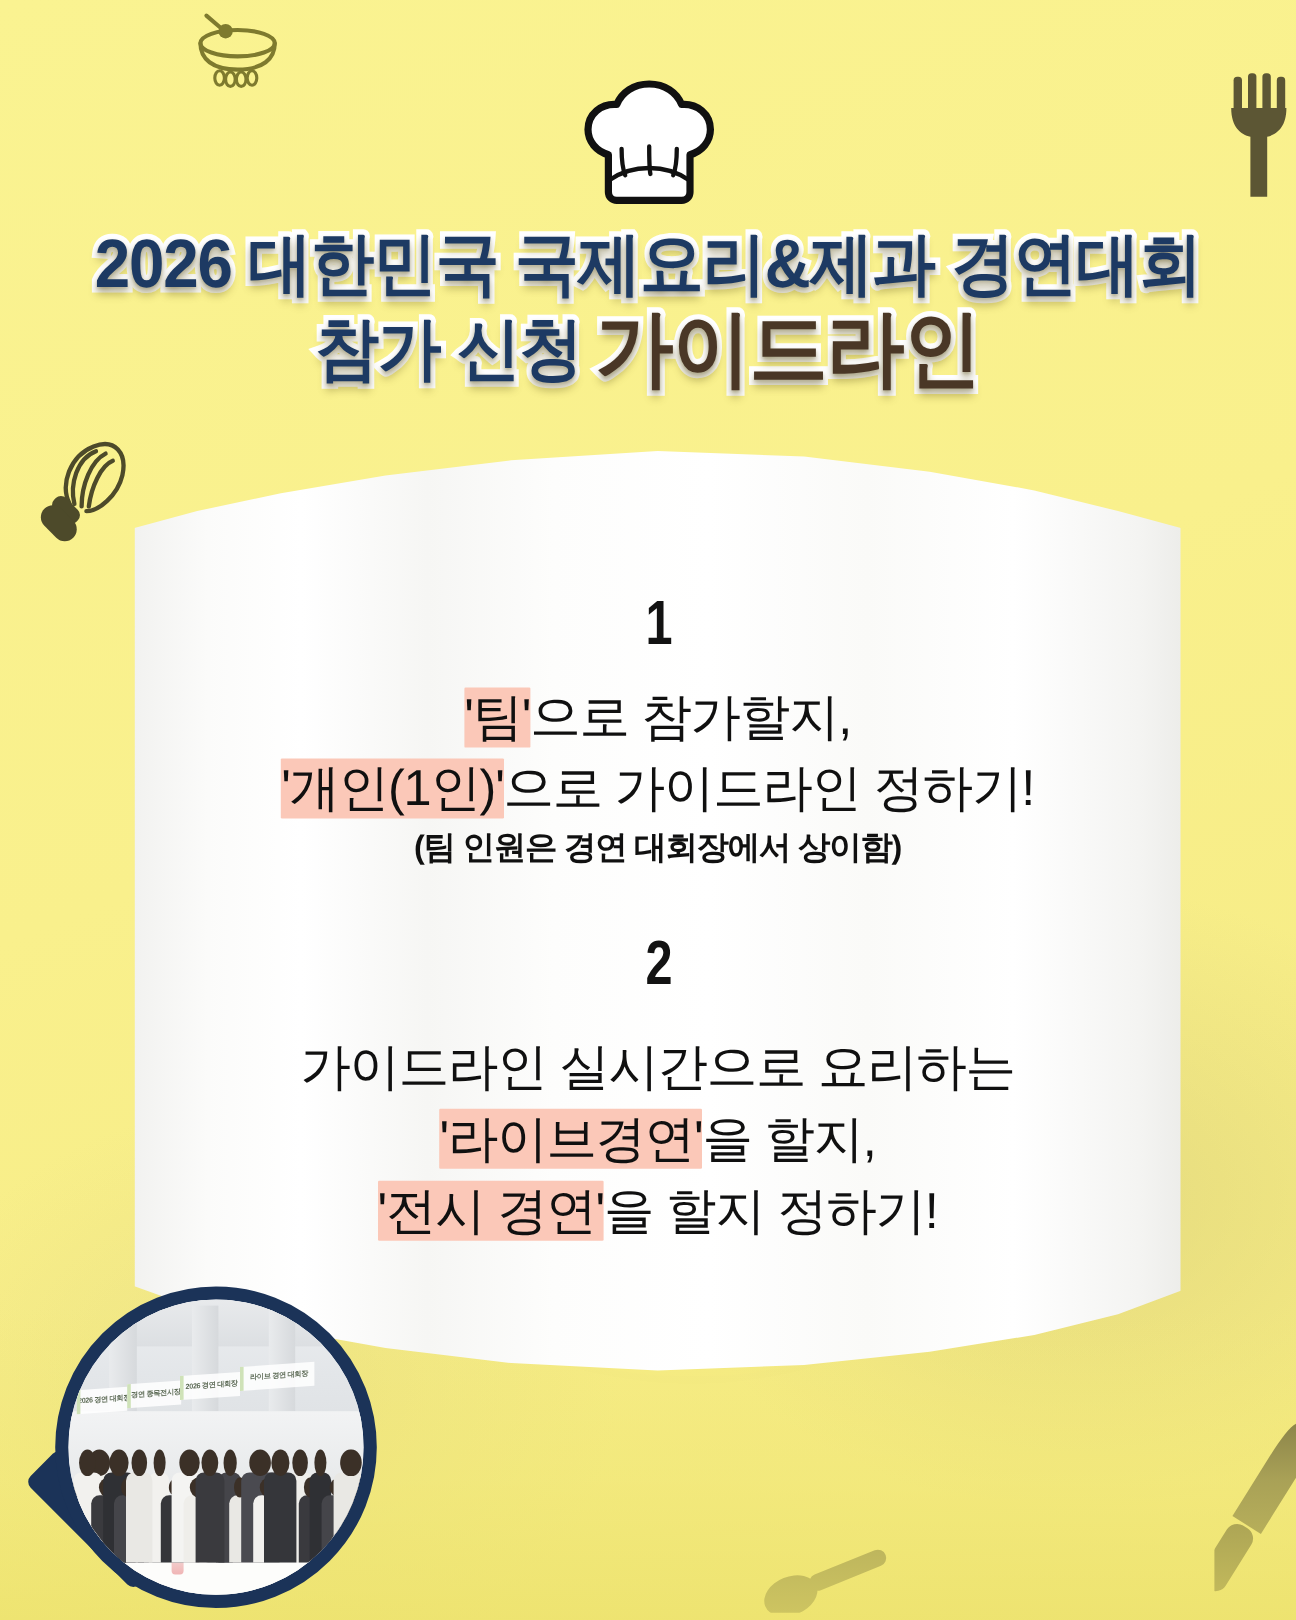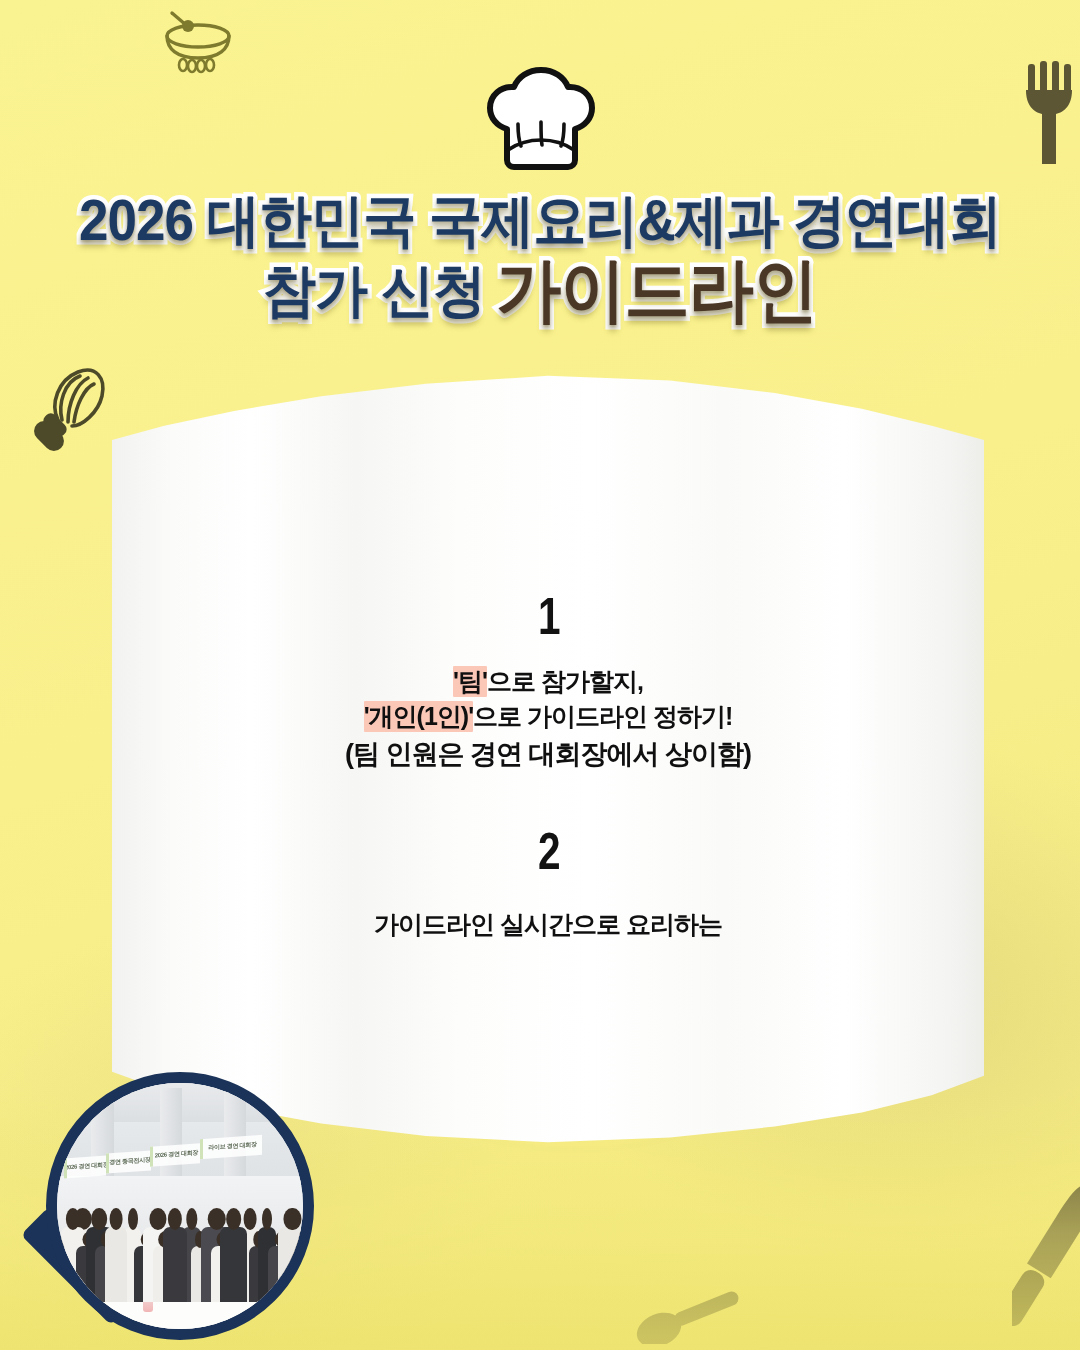--- a/index.html
+++ b/index.html
@@ -90,21 +90,21 @@
     padding-top:14px;box-sizing:border-box;
   }
 
   .section{width:100%;text-align:center;}
   .num{
     font-size:52px;font-weight:900;color:#121212;
     letter-spacing:-2px;transform:scaleX(.78);display:inline-block;
     line-height:1;
   }
   .body-line{
-    font-size:25px;color:#101010;font-weight:700;
+    font-size:42px;color:#101010;font-weight:400;
     line-height:1.42;letter-spacing:-1.0px;white-space:nowrap;
   }
   .body-line.sub{font-size:27px;font-weight:700;letter-spacing:-1.0px;}
   mark{
     background:#FBC8B8;color:#101010;padding:1px 0 2px;border-radius:1px;
   }
   .gap-a{height:22px;}
   .gap-b{height:52px;}
   .gap-c{height:30px;}
 
@@ -258,20 +258,26 @@
     </div>
     <div class="body-line sub">(팀 인원은 경연 대회장에서 상이함)</div>
   </div>
 
   <div class="gap-b"></div>
 
   <div class="section">
     <div class="num">2</div>
     <div class="gap-c"></div>
     <div class="body-line">가이드라인 실시간으로 요리하는</div>
+    <div class="body-line">
+      <mark>'라이브경연'</mark><span>을 할지,</span>
+    </div>
+    <div class="body-line">
+      <mark>'전시 경연'</mark><span>을 할지 정하기!</span>
+    </div>
   </div>
 
 </div>
 
 <div class="magnifier">
   <div class="mag-handle"></div>
   <div class="mag-ring">
     <div class="photo">
       <div class="ph-sky"></div>
       <div class="ph-ceil"></div>

